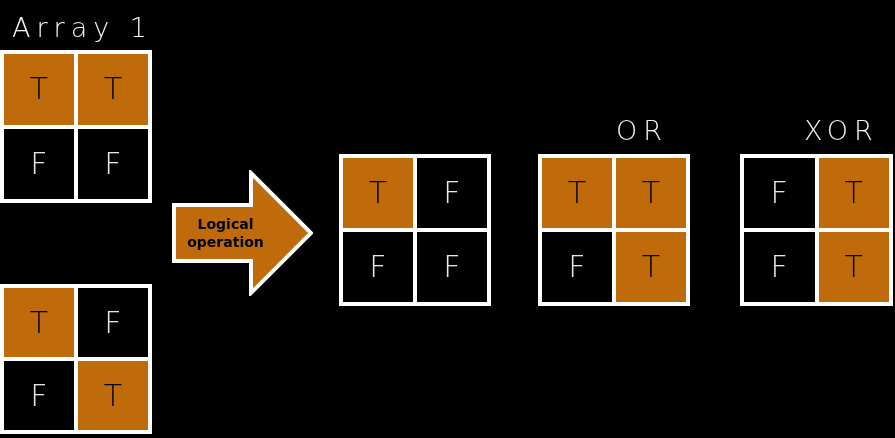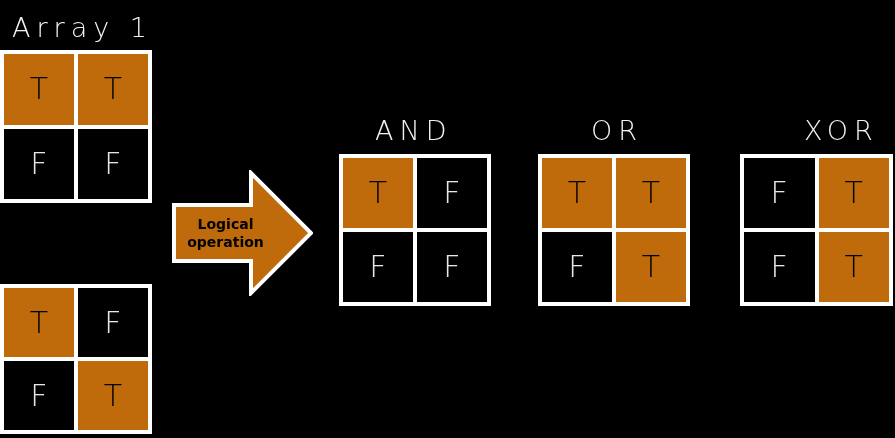--- a/index.html
+++ b/index.html
@@ -121,29 +121,28 @@
   <div class="arrow-wrap" id="arrow-wrap" style="left: 172px; top: 170px; width: 141px; height: 126px;">
     <svg width="141" height="126" viewBox="0 0 141 126">
       <polygon points="2,35 79,35 79,3 139,63 79,123 79,91 2,91" fill="#bf6a0b" stroke="#ffffff" stroke-width="4" stroke-linejoin="miter"></polygon>
     </svg>
     <div class="arrow-label">
       <span>Logical</span>
       <span>operation</span>
     </div>
   </div>
 
-  <div class="panel-title" id="title-and" style="left: 375px; top: 117px;">AND</div>
   <div class="grid" id="grid-and" style="left: 339px; top: 154px; width: 152px; height: 152px;">
     <div class="cell t">T</div>
     <div class="cell f">F</div>
     <div class="cell f">F</div>
     <div class="cell f">F</div>
   </div>
 
-  <div class="panel-title" id="title-or" style="left: 591px; top: 117px;">OR</div>
+  <div class="panel-title" id="title-or" style="left: 616px; top: 117px;">OR</div>
   <div class="grid" id="grid-or" style="left: 538px; top: 154px; width: 152px; height: 152px;">
     <div class="cell t">T</div>
     <div class="cell t">T</div>
     <div class="cell f">F</div>
     <div class="cell t">T</div>
   </div>
 
   <div class="panel-title" id="title-xor" style="left: 804px; top: 117px;">XOR</div>
   <div class="grid" id="grid-xor" style="left: 740px; top: 154px; width: 153px; height: 152px;">
     <div class="cell f">F</div>

